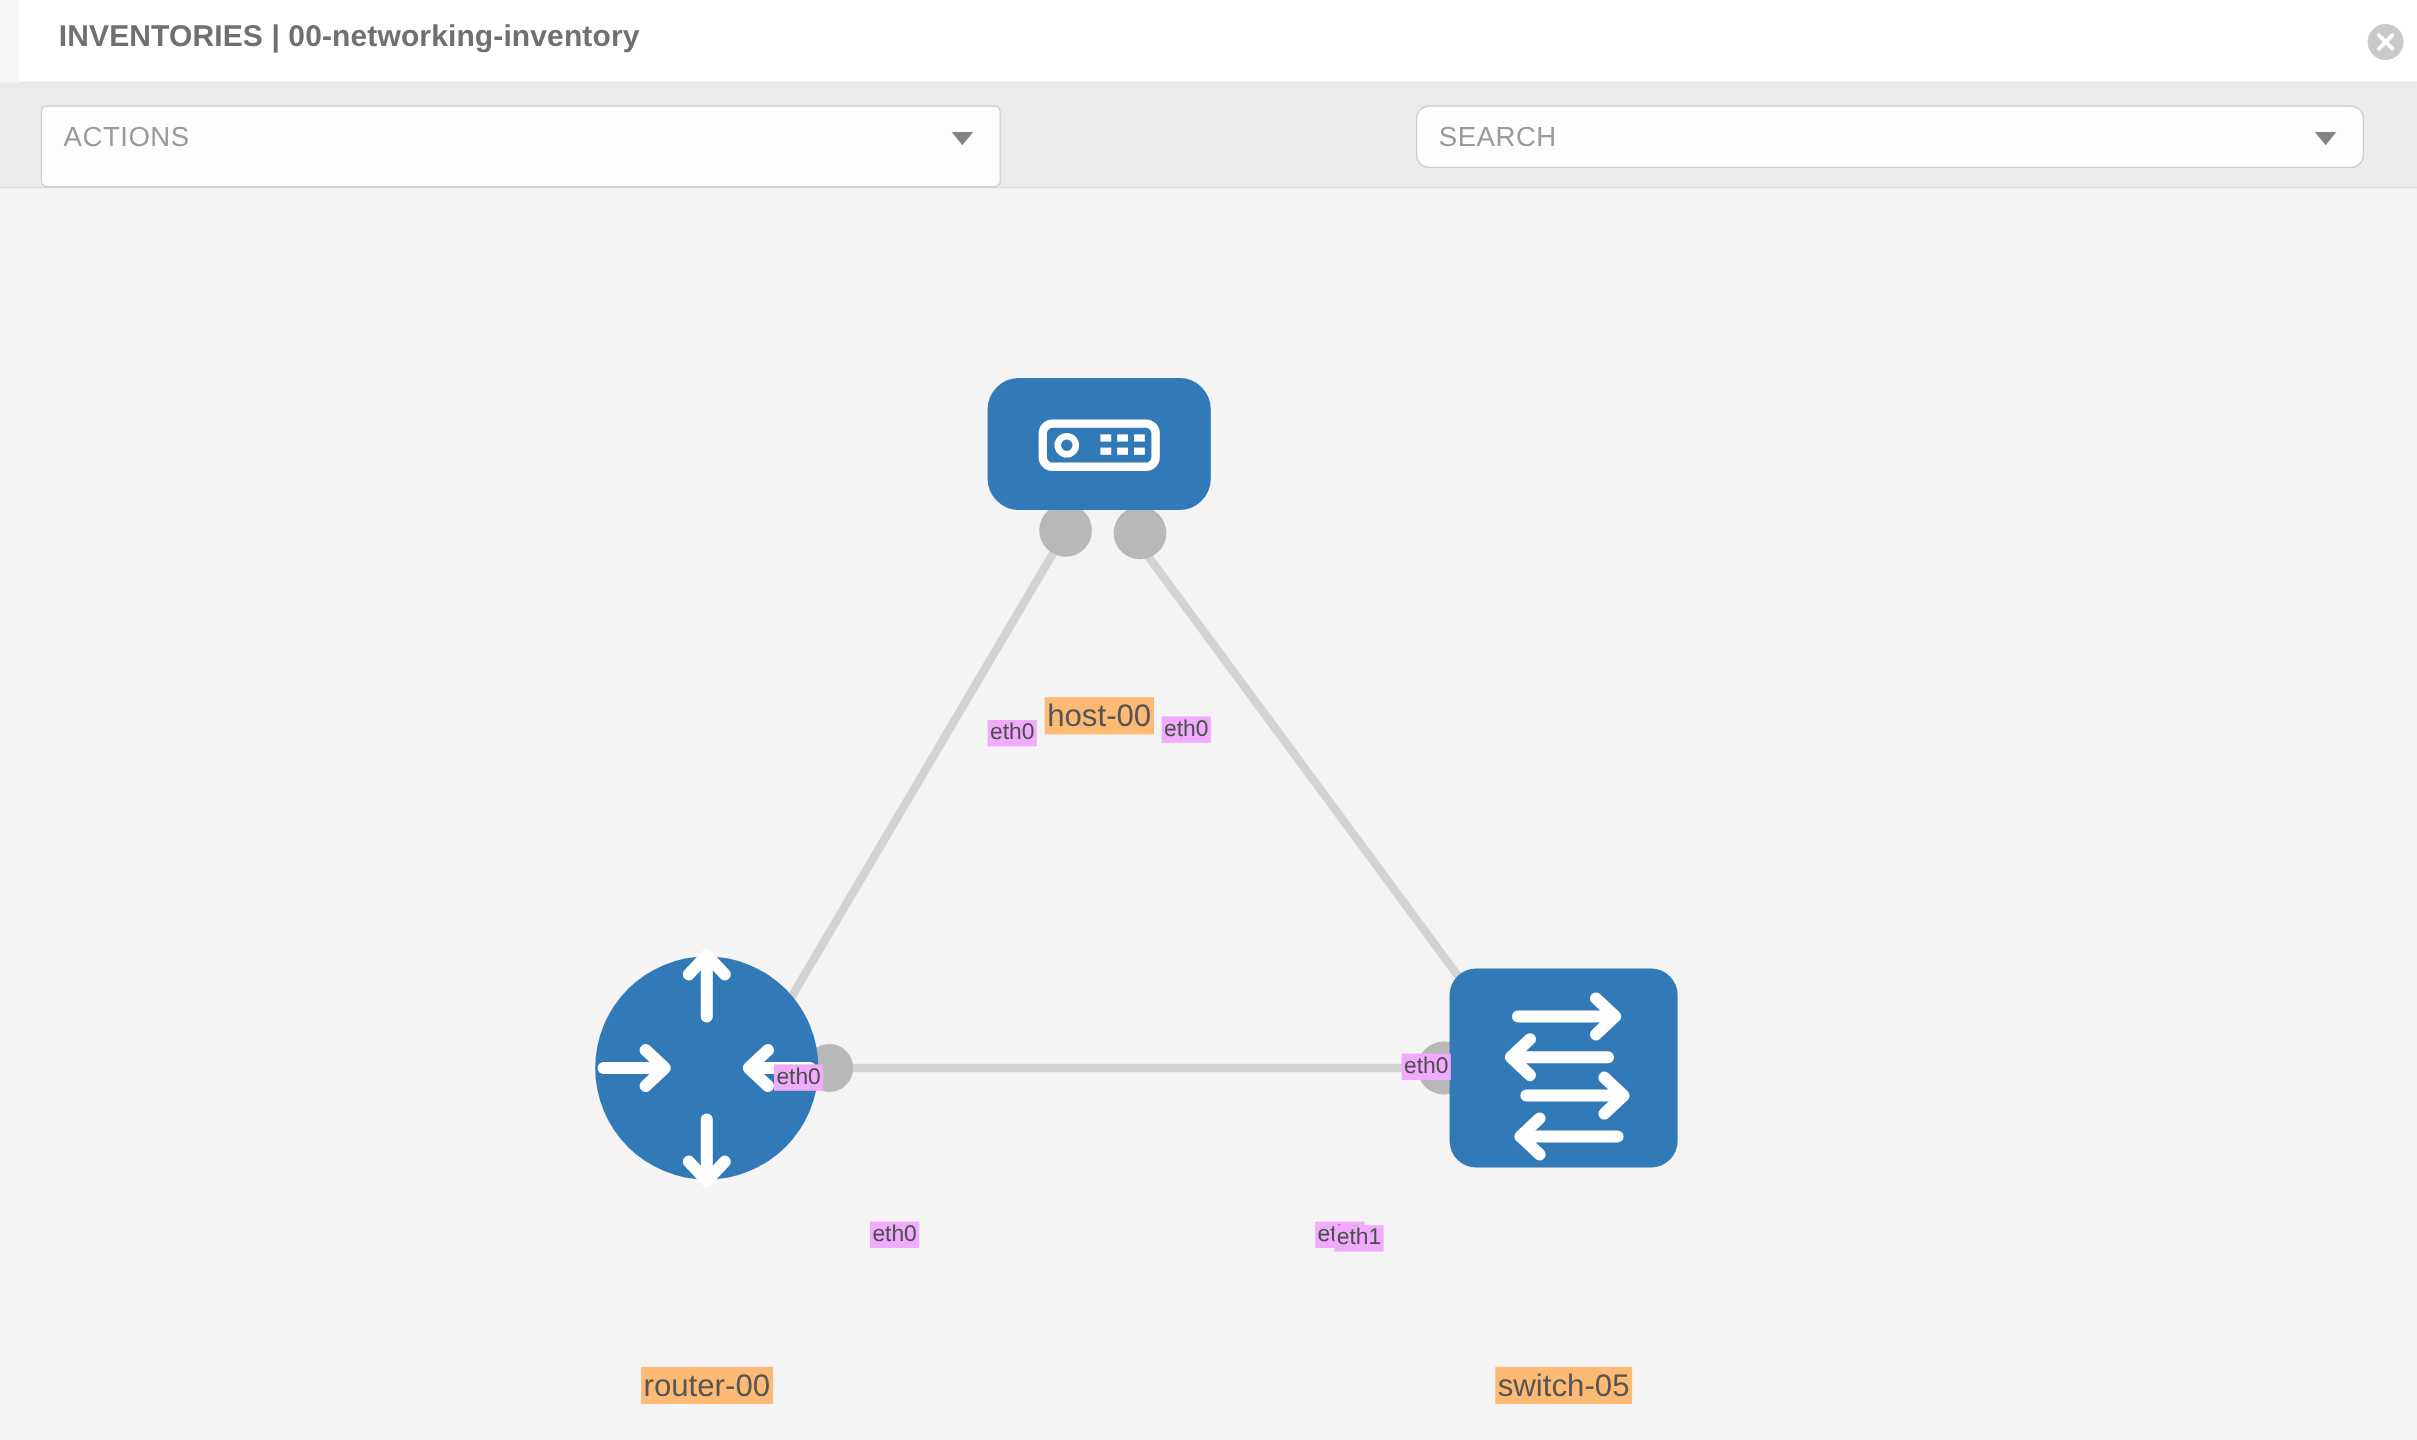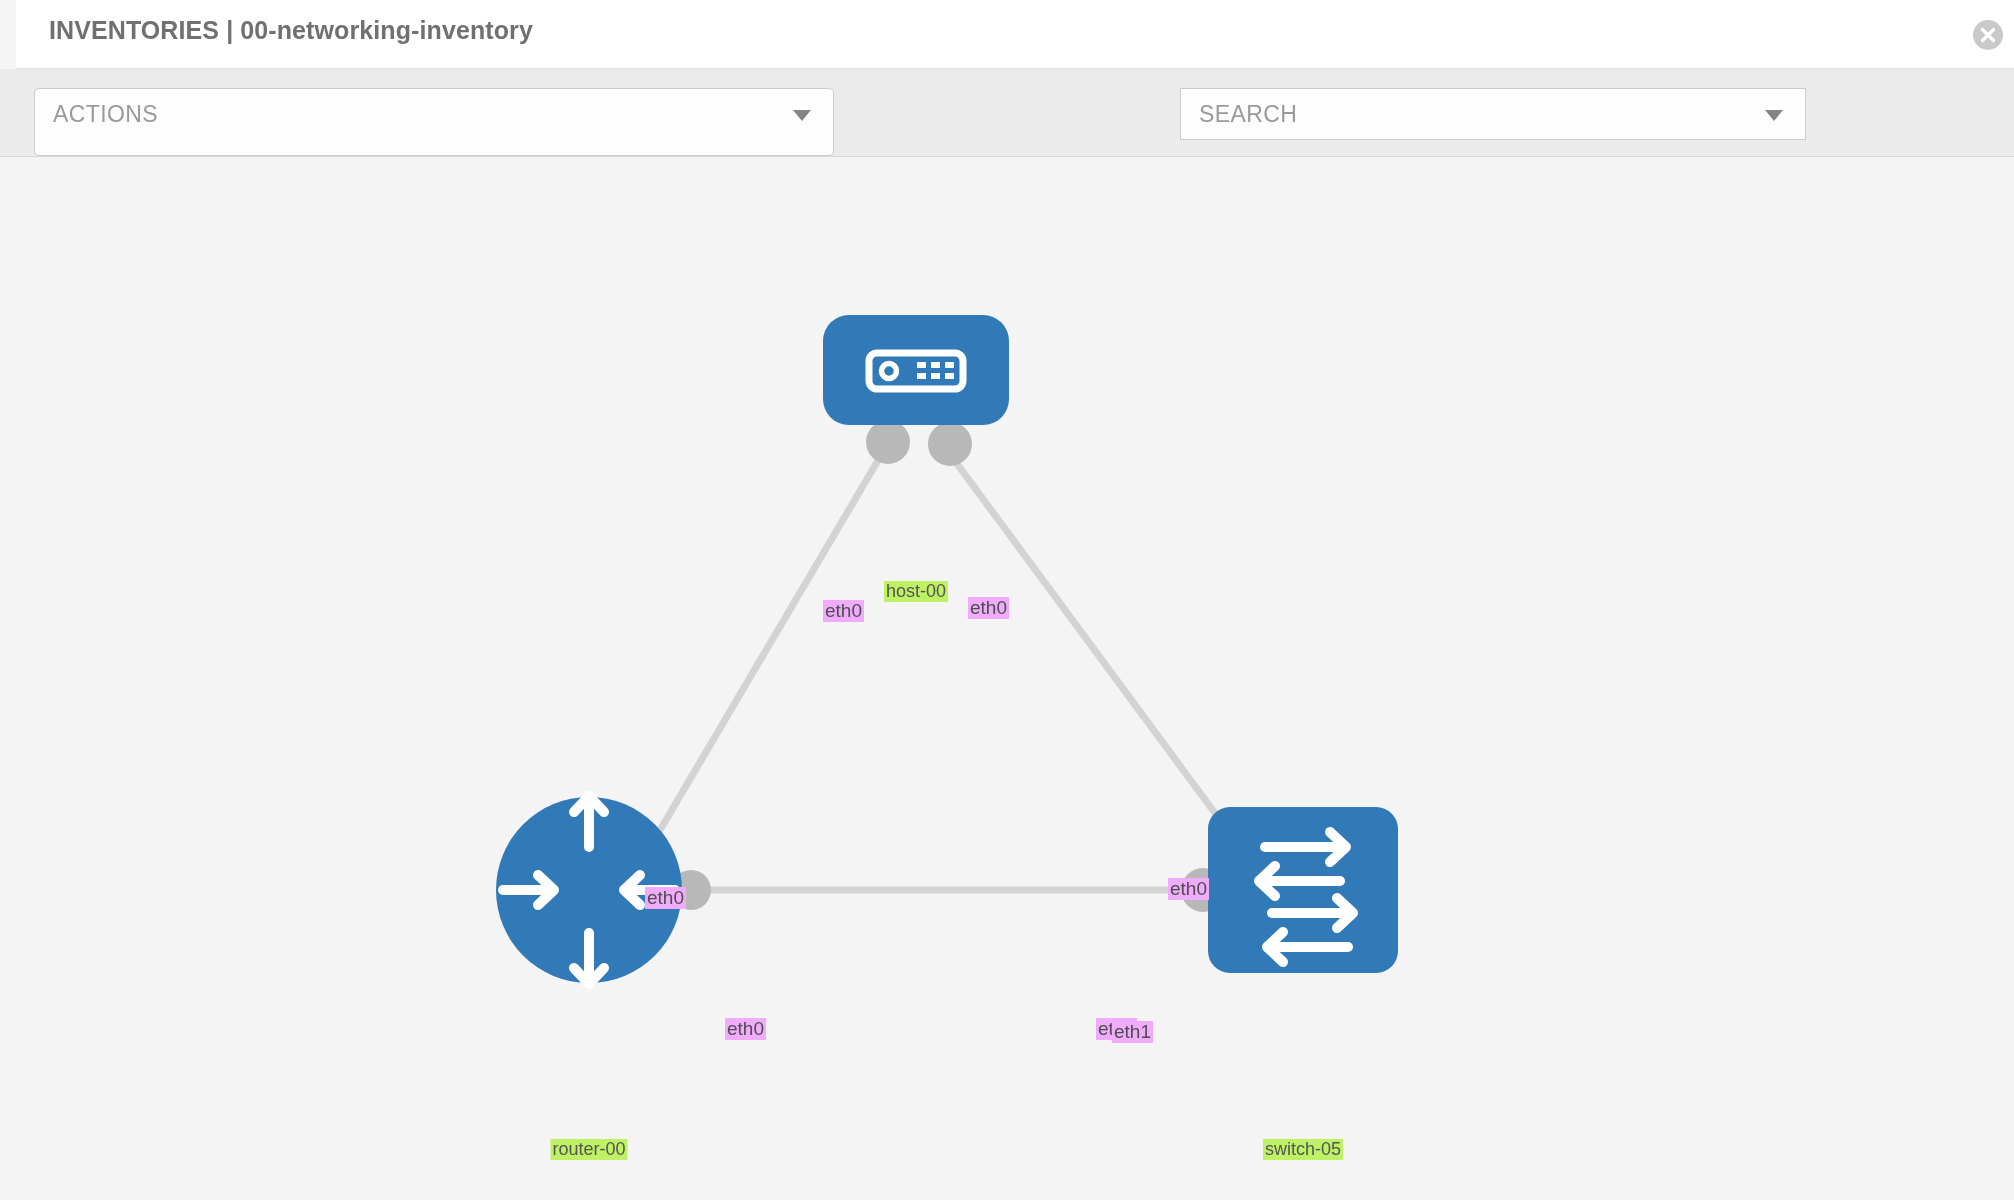--- a/index.html
+++ b/index.html
@@ -60,24 +60,24 @@
   .tool-icon {
     position: absolute; top: 95px;
     width: 40px; height: 40px;
     cursor: pointer;
   }
   .tool-icon.wrench { left: 1046px; }
   .tool-icon.key    { left: 1113px; }
 
   .search-select {
     position: absolute; left: 1180px; top: 19px;
-    width: 626px; height: 52px;
+    width: 790px; height: 52px;
     background: #fdfdfd;
     border: 1px solid #cccccc;
-    border-radius: 0;
+    border-radius: 11px;
   }
   .search-label {
     position: absolute; left: 18px; top: 12px;
     font-size: 23px; color: #9a9a9a;
     letter-spacing: 0.4px;
   }
 
   
   .canvas {
     position: absolute; left: 0; top: 157px;
@@ -86,23 +86,23 @@
     overflow: hidden;
   }
   .topology-svg {
     position: absolute; left: 0; top: 0;
     width: 2014px; height: 1043px;
   }
 
   
   .node-label {
     position: absolute;
-    font-size: 18px;
+    font-size: 26px;
     color: #555555;
-    background: #bef264;
+    background: #fdba74;
     padding: 0 2px;
     white-space: nowrap;
     transform: translateX(-50%);
   }
   .iface-label {
     position: absolute;
     font-size: 19px;
     color: #4e4e4e;
     background: #f0abfc;
     padding: 0 2px;

